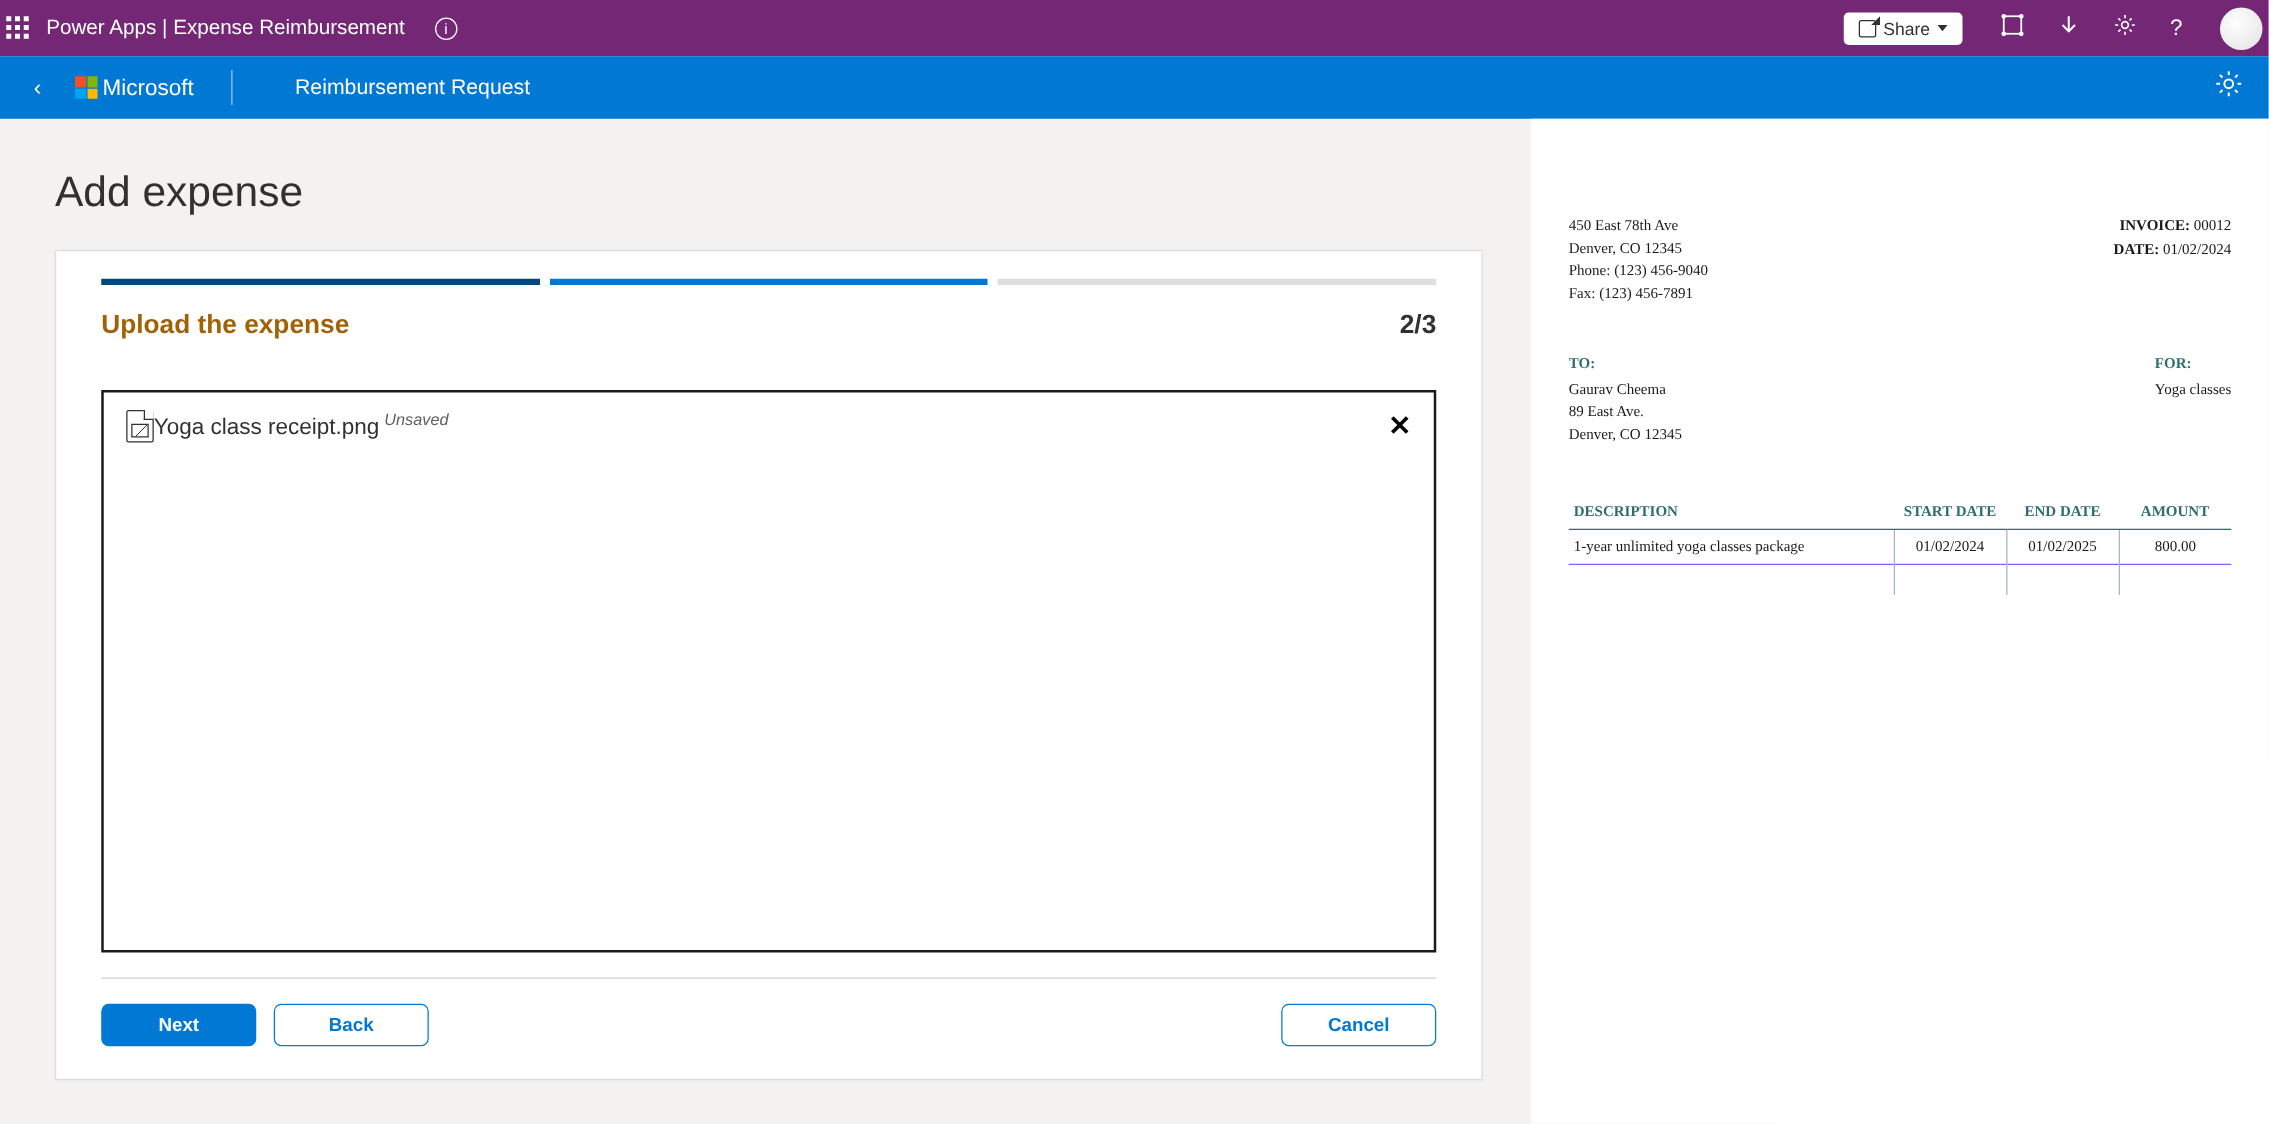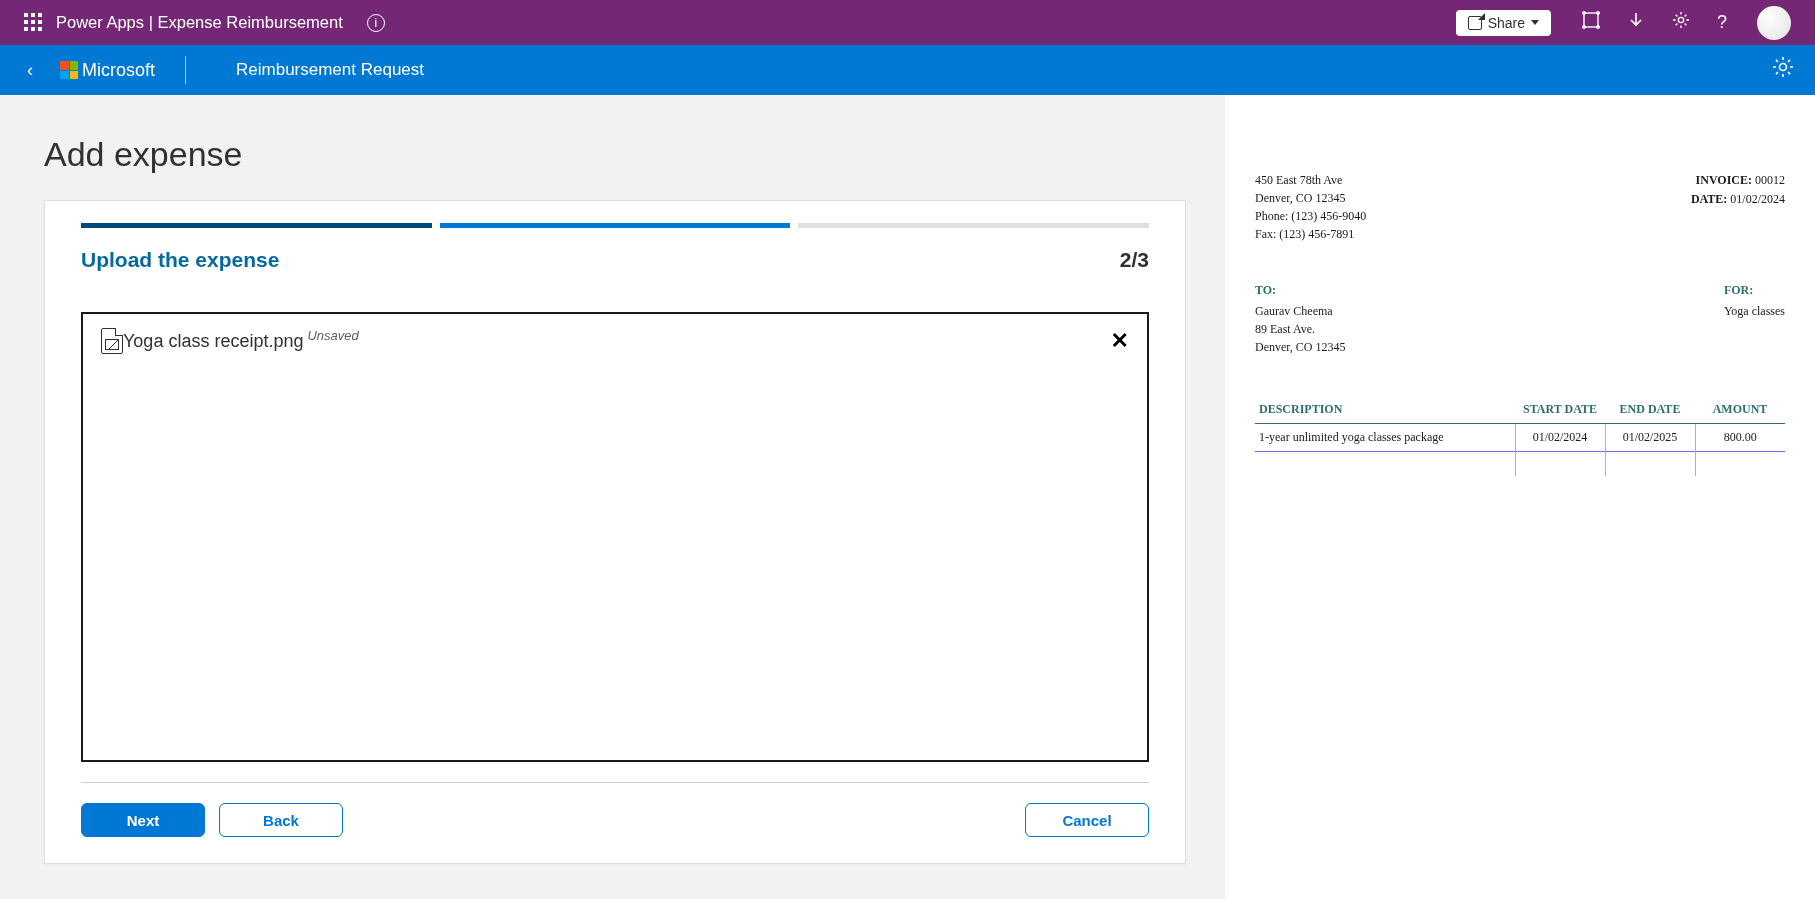--- a/index.html
+++ b/index.html
@@ -9,21 +9,21 @@
     width: 1815px;
     height: 899px;
     overflow: hidden;
   }
   .top-bar {
     background: #742774;
     height: 45px;
     display: flex;
     align-items: center;
     color: white;
-    padding: 0 24px;
+    padding: 0 5px;
     gap: 12px;
   }
   .waffle {
     width: 20px; height: 20px;
     display: grid;
     grid-template: repeat(3, 4px) / repeat(3, 4px);
     gap: 3px;
     cursor: pointer;
   }
   .waffle span { background: white; }
@@ -84,21 +84,21 @@
   .page-title { font-size:34px; font-weight:400; color:#323130; margin-bottom:26px; }
   .card {
     background:white; width: 1142px; border:1px solid #ddd;
     padding: 22px 36px 26px 36px; box-shadow: 0 1px 2px rgba(0,0,0,0.04);
   }
   .progress { display:flex; gap:8px; margin-bottom: 20px; }
   .progress span { flex:1; height:5px; background:#e1dfdd; }
   .progress .done { background:#03487c; }
   .progress .active { background:#0078d4; }
   .step-row { display:flex; justify-content:space-between; align-items:center; margin-bottom: 40px;}
-  .step-title { font-size:21px; font-weight:600; color:#0369a1; }
+  .step-title { font-size:21px; font-weight:600; color:#a16207; }
   .step-count { font-size:21px; font-weight:600; color:#323130; }
   .dropzone {
     border:2px solid #1b1a19; width:100%; height:450px;
     padding: 14px 18px;
   }
   .file-row { display:flex; align-items:center; gap:0; }
   .file-icon { width:22px; height:26px; border:1.7px solid #323130; border-radius:2px; position:relative; }
   .file-icon::before{
     content:""; position:absolute; top:-1px; right:-1px; width:7px; height:7px;
     border-left:1.7px solid #323130; border-bottom:1.7px solid #323130; background:white;

